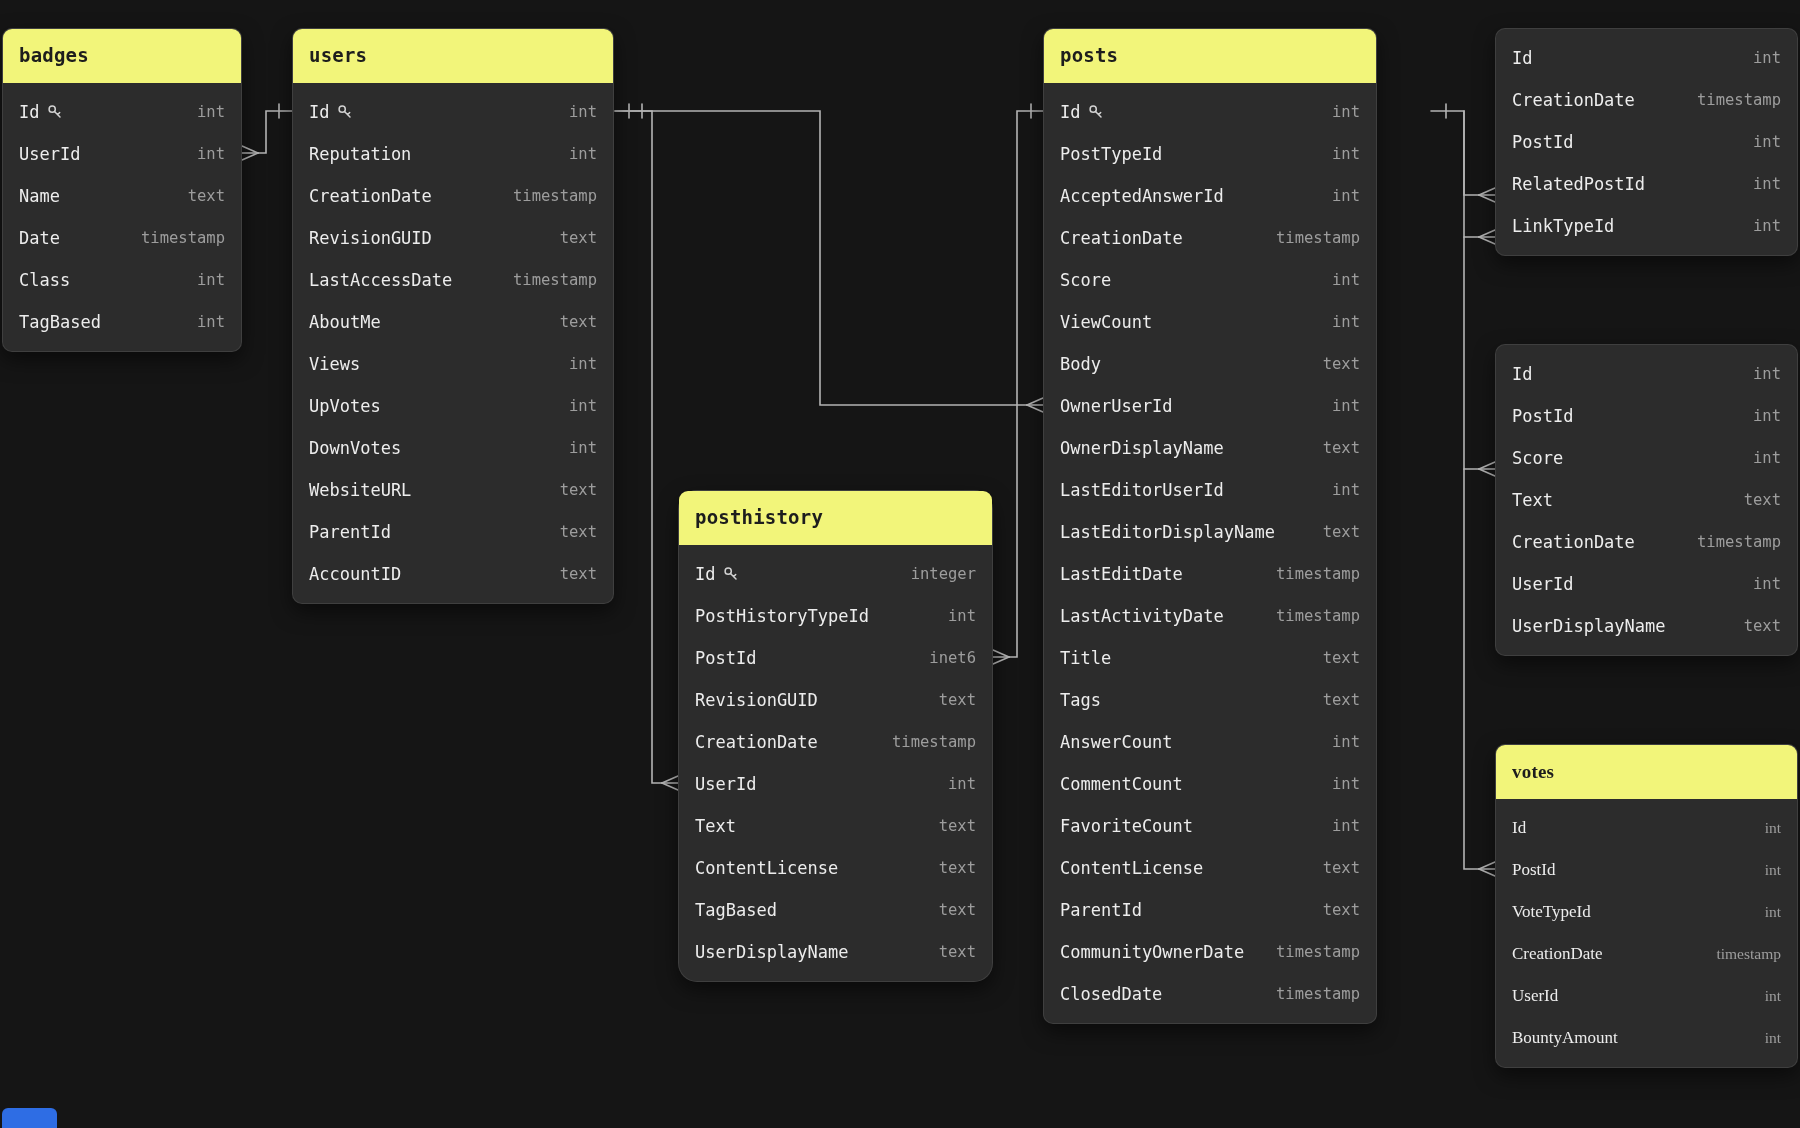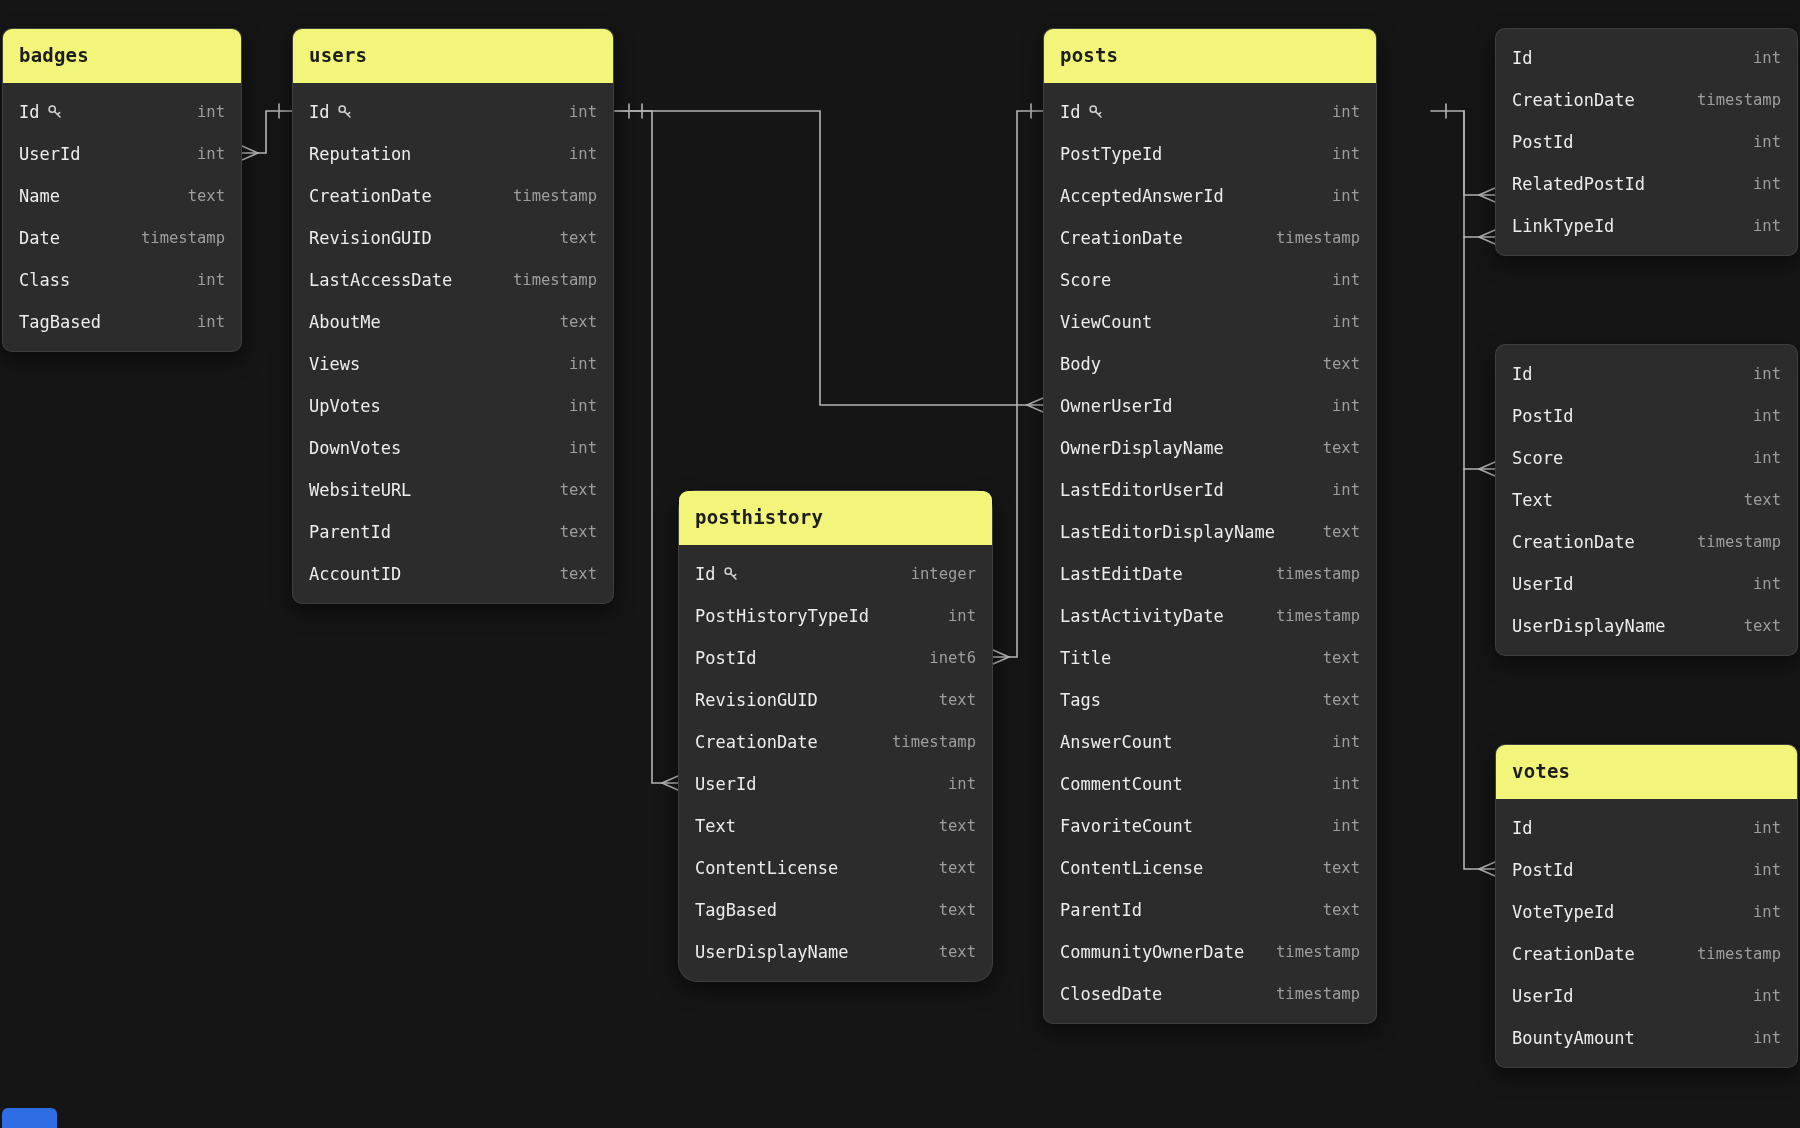--- a/index.html
+++ b/index.html
@@ -522,21 +522,21 @@
           <span class="field-type">int</span>
         </div>
         <div class="field-row">
           <span class="field-name">
             <span>UserDisplayName</span>
           </span>
           <span class="field-type">text</span>
         </div>
       </div>
     </div>
-    <div class="table-card" style="left: 1495px; top: 744px; width: 303px;">
+    <div class="table-card" style="left: 1495px; top: 744px; width: 303px; font-family: Liberation Serif, serif;">
       <div class="table-header">votes</div>
       <div class="table-body">
         <div class="field-row">
           <span class="field-name">
             <span>Id</span>
           </span>
           <span class="field-type">int</span>
         </div>
         <div class="field-row">
           <span class="field-name">

